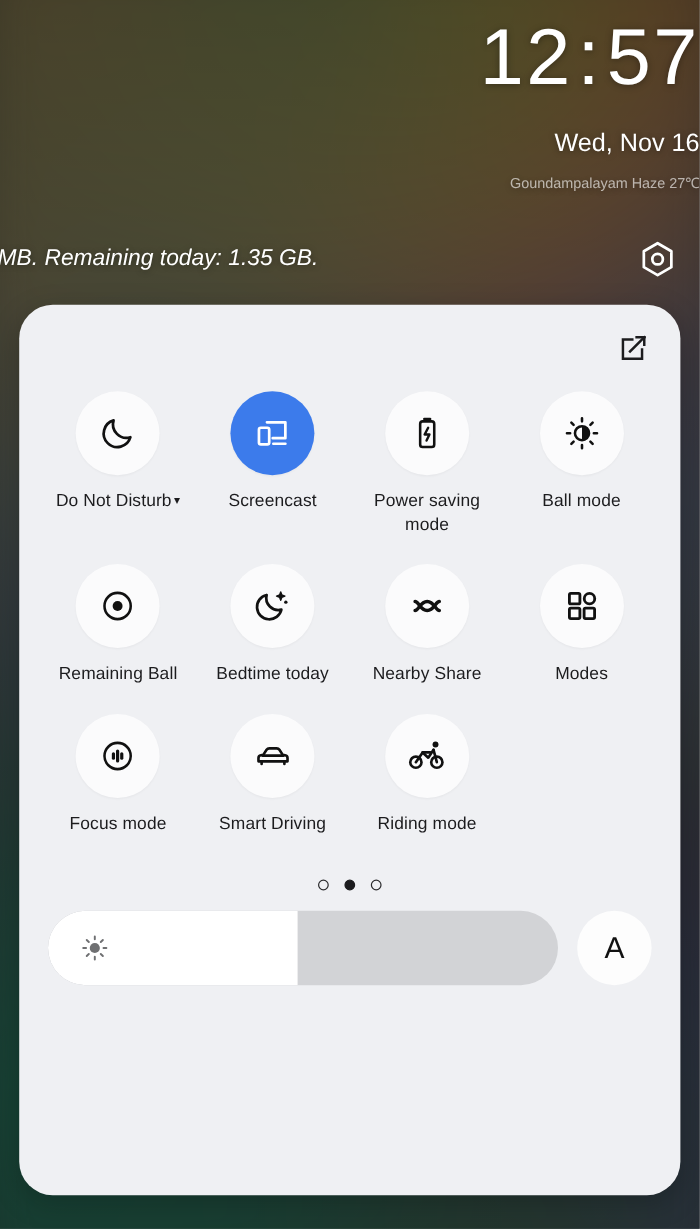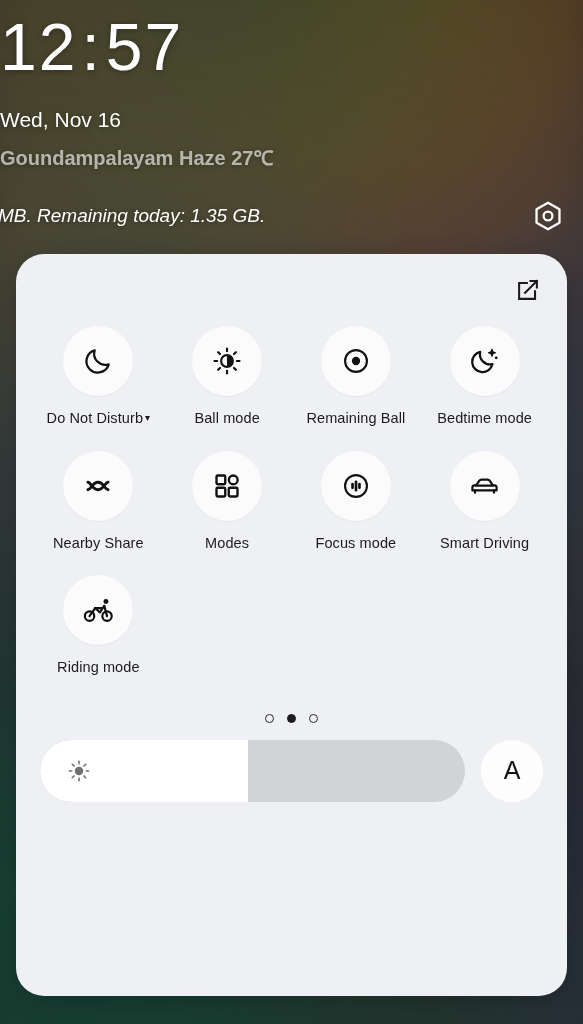--- a/index.html
+++ b/index.html
@@ -35,42 +35,42 @@
     transform:scale(1.12);
   }
   #wallpaper-shade {
     position:absolute; inset:0;
     background:linear-gradient(180deg, rgba(0,0,0,.30) 0%, rgba(0,0,0,.18) 25%, rgba(0,0,0,.22) 60%, rgba(0,0,0,.30) 100%);
   }
 
   
   #clock-area {
     position:absolute; left:0; right:0; top:0;
-    text-align:left;
+    text-align:right;
     color:#fff;
     z-index:3;
   }
   #clock-time {
     font-size:66px;
     font-weight:300;
     letter-spacing:2px;
     line-height:1;
     padding-top:14px;
     text-shadow:0 1px 6px rgba(0,0,0,.35);
   }
   #clock-time .colon { padding:0 4px; font-weight:300; }
   #clock-date {
     font-size:21px;
     font-weight:400;
     margin-top:28px;
     text-shadow:0 1px 5px rgba(0,0,0,.35);
   }
   #clock-weather {
-    font-size:20px;
-    font-weight:700;
+    font-size:12px;
+    font-weight:400;
     margin-top:12px;
     color:rgba(255,255,255,.62);
     text-shadow:0 1px 5px rgba(0,0,0,.3);
   }
 
   
   #datausage-row {
     position:absolute; left:0; right:0; top:196px;
     height:40px;
     display:flex; align-items:center; justify-content:space-between;
@@ -230,21 +230,45 @@
       <div class="tile-circle">
         <span>
           <svg width="32" height="32" viewBox="0 0 24 24" fill="none" stroke="#111" stroke-width="1.7" stroke-linecap="round" stroke-linejoin="round">
             <path d="M20 14.5A8.4 8.4 0 0 1 9.5 4 8.5 8.5 0 1 0 20 14.5Z"></path>
           </svg>
         </span>
       </div>
       <div class="tile-label"><span>Do Not Disturb</span><span class="caret">▾</span></div>
     </div>
 
-
+    <div class="tile">
+      <div class="tile-circle active">
+        <span>
+          <svg width="32" height="32" viewBox="0 0 24 24" fill="none" stroke="#ffffff" stroke-width="1.7" stroke-linecap="round" stroke-linejoin="round">
+            <path d="M8.6 5.2H20.1V15.1H12.2"></path>
+            <rect x="3.6" y="8.6" width="6.4" height="10.4" rx="1.2"></rect>
+            <path d="M12.6 18.6H20.1"></path>
+          </svg>
+        </span>
+      </div>
+      <div class="tile-label">Screencast</div>
+    </div>
+
+    <div class="tile">
+      <div class="tile-circle">
+        <span>
+          <svg width="32" height="32" viewBox="0 0 24 24" fill="none" stroke="#111" stroke-width="1.6" stroke-linecap="round" stroke-linejoin="round">
+            <rect x="7.6" y="4.6" width="8.8" height="16" rx="1.6"></rect>
+            <path d="M10.2 3.2H13.8"></path>
+            <path d="M12.6 8.6 10.4 12.8H13.4L11.6 16.6" fill="none" stroke-width="1.5"></path>
+          </svg>
+        </span>
+      </div>
+      <div class="tile-label">Power saving mode</div>
+    </div>
 
     <div class="tile">
       <div class="tile-circle">
         <span>
           <svg width="32" height="32" viewBox="0 0 24 24" stroke="#111" stroke-width="1.6" stroke-linecap="round" fill="none">
             <circle cx="12" cy="12" r="4.4"></circle>
             <path d="M12 7.6a4.4 4.4 0 0 1 0 8.8Z" fill="#111" stroke="none"></path>
             <path d="M12 2.6V4.6M12 19.4V21.4M2.6 12H4.6M19.4 12H21.4M5.35 5.35 6.75 6.75M17.25 17.25 18.65 18.65M18.65 5.35 17.25 6.75M6.75 17.25 5.35 18.65"></path>
           </svg>
         </span>
@@ -267,21 +291,21 @@
     <div class="tile">
       <div class="tile-circle">
         <span>
           <svg width="32" height="32" viewBox="0 0 24 24" fill="none" stroke="#111" stroke-width="1.7" stroke-linecap="round" stroke-linejoin="round">
             <path d="M17.6 14.3A7.6 7.6 0 0 1 8.4 5.1 7.7 7.7 0 1 0 17.6 14.3Z"></path>
             <path d="M17.2 3.2 17.9 5.1 19.8 5.8 17.9 6.5 17.2 8.4 16.5 6.5 14.6 5.8 16.5 5.1Z" fill="#111" stroke-width="0.9"></path>
             <circle cx="20.4" cy="9.6" r="1.05" fill="#111" stroke="none"></circle>
           </svg>
         </span>
       </div>
-      <div class="tile-label">Bedtime mode</div>
+      <div class="tile-label">Bedtime today</div>
     </div>
 
     <div class="tile">
       <div class="tile-circle">
         <span>
           <svg width="32" height="32" viewBox="0 0 24 24" fill="none" stroke="#111" stroke-width="2.1" stroke-linecap="round" stroke-linejoin="round">
             <path d="M4.4 9.2c2.4 0 3.2 5.6 7.6 5.6s5.2-5.6 7.6-5.6"></path>
             <path d="M4.4 14.8c2.4 0 3.2-5.6 7.6-5.6s5.2 5.6 7.6 5.6"></path>
           </svg>
         </span>

